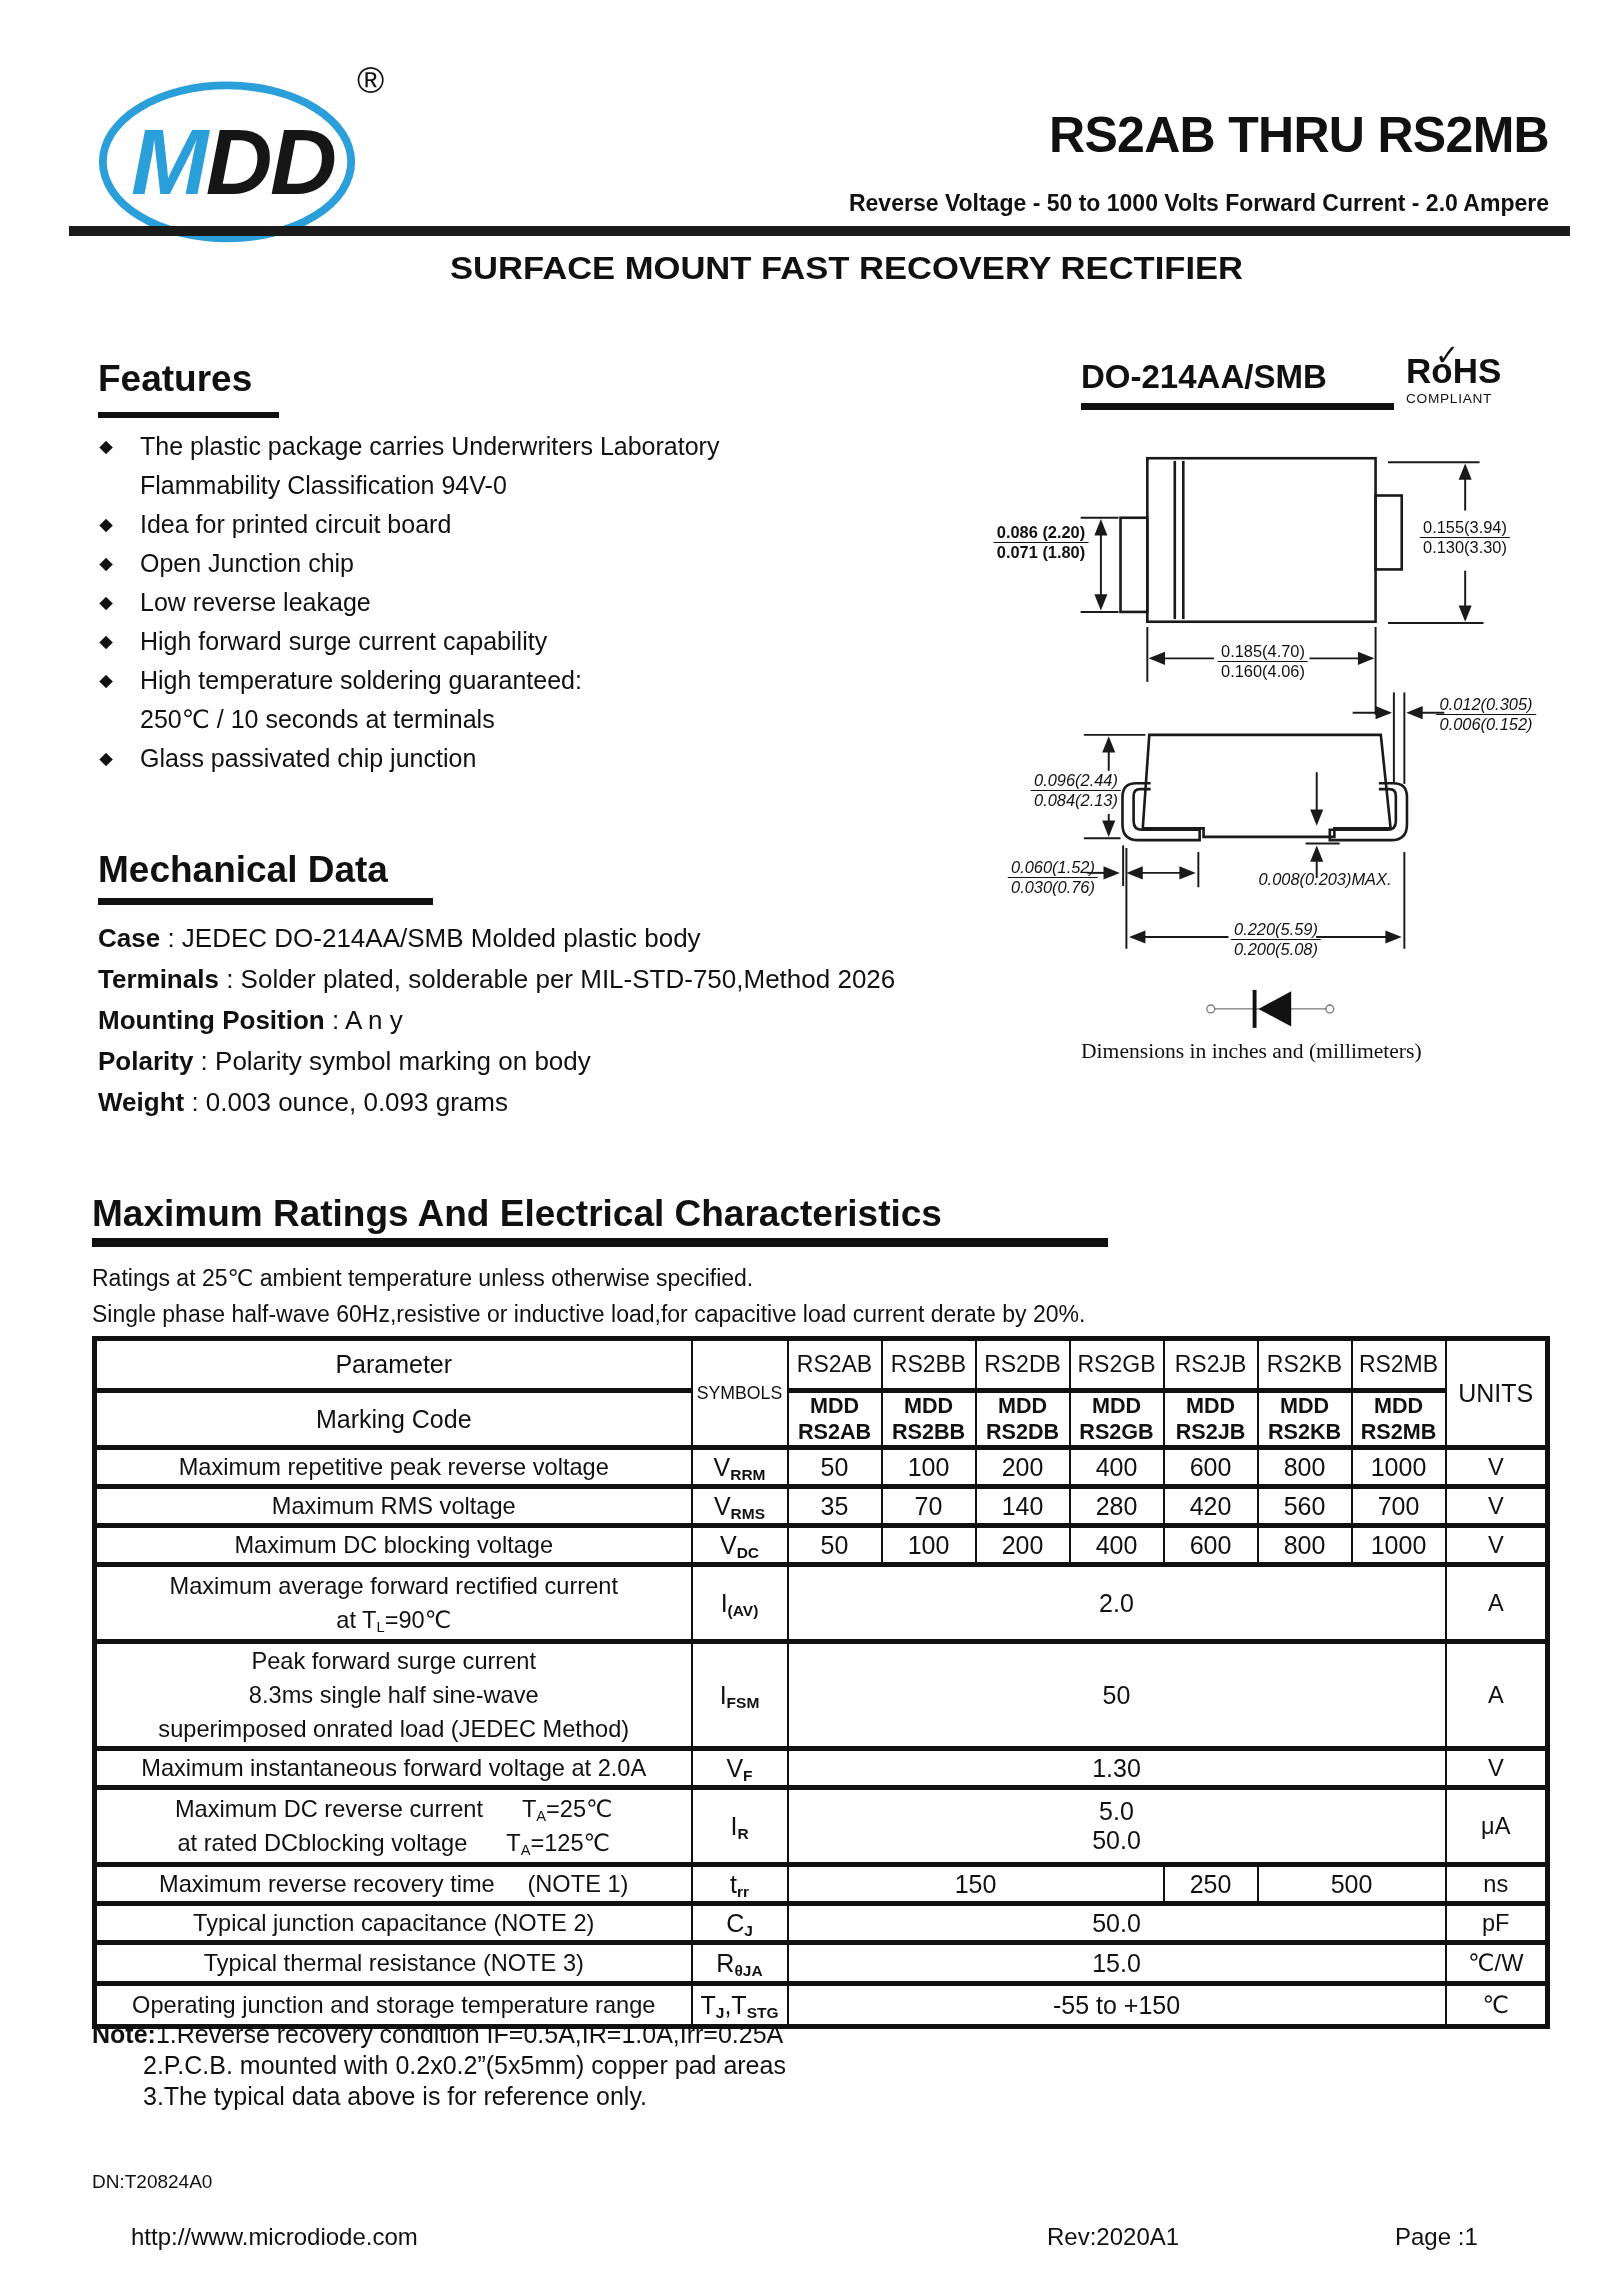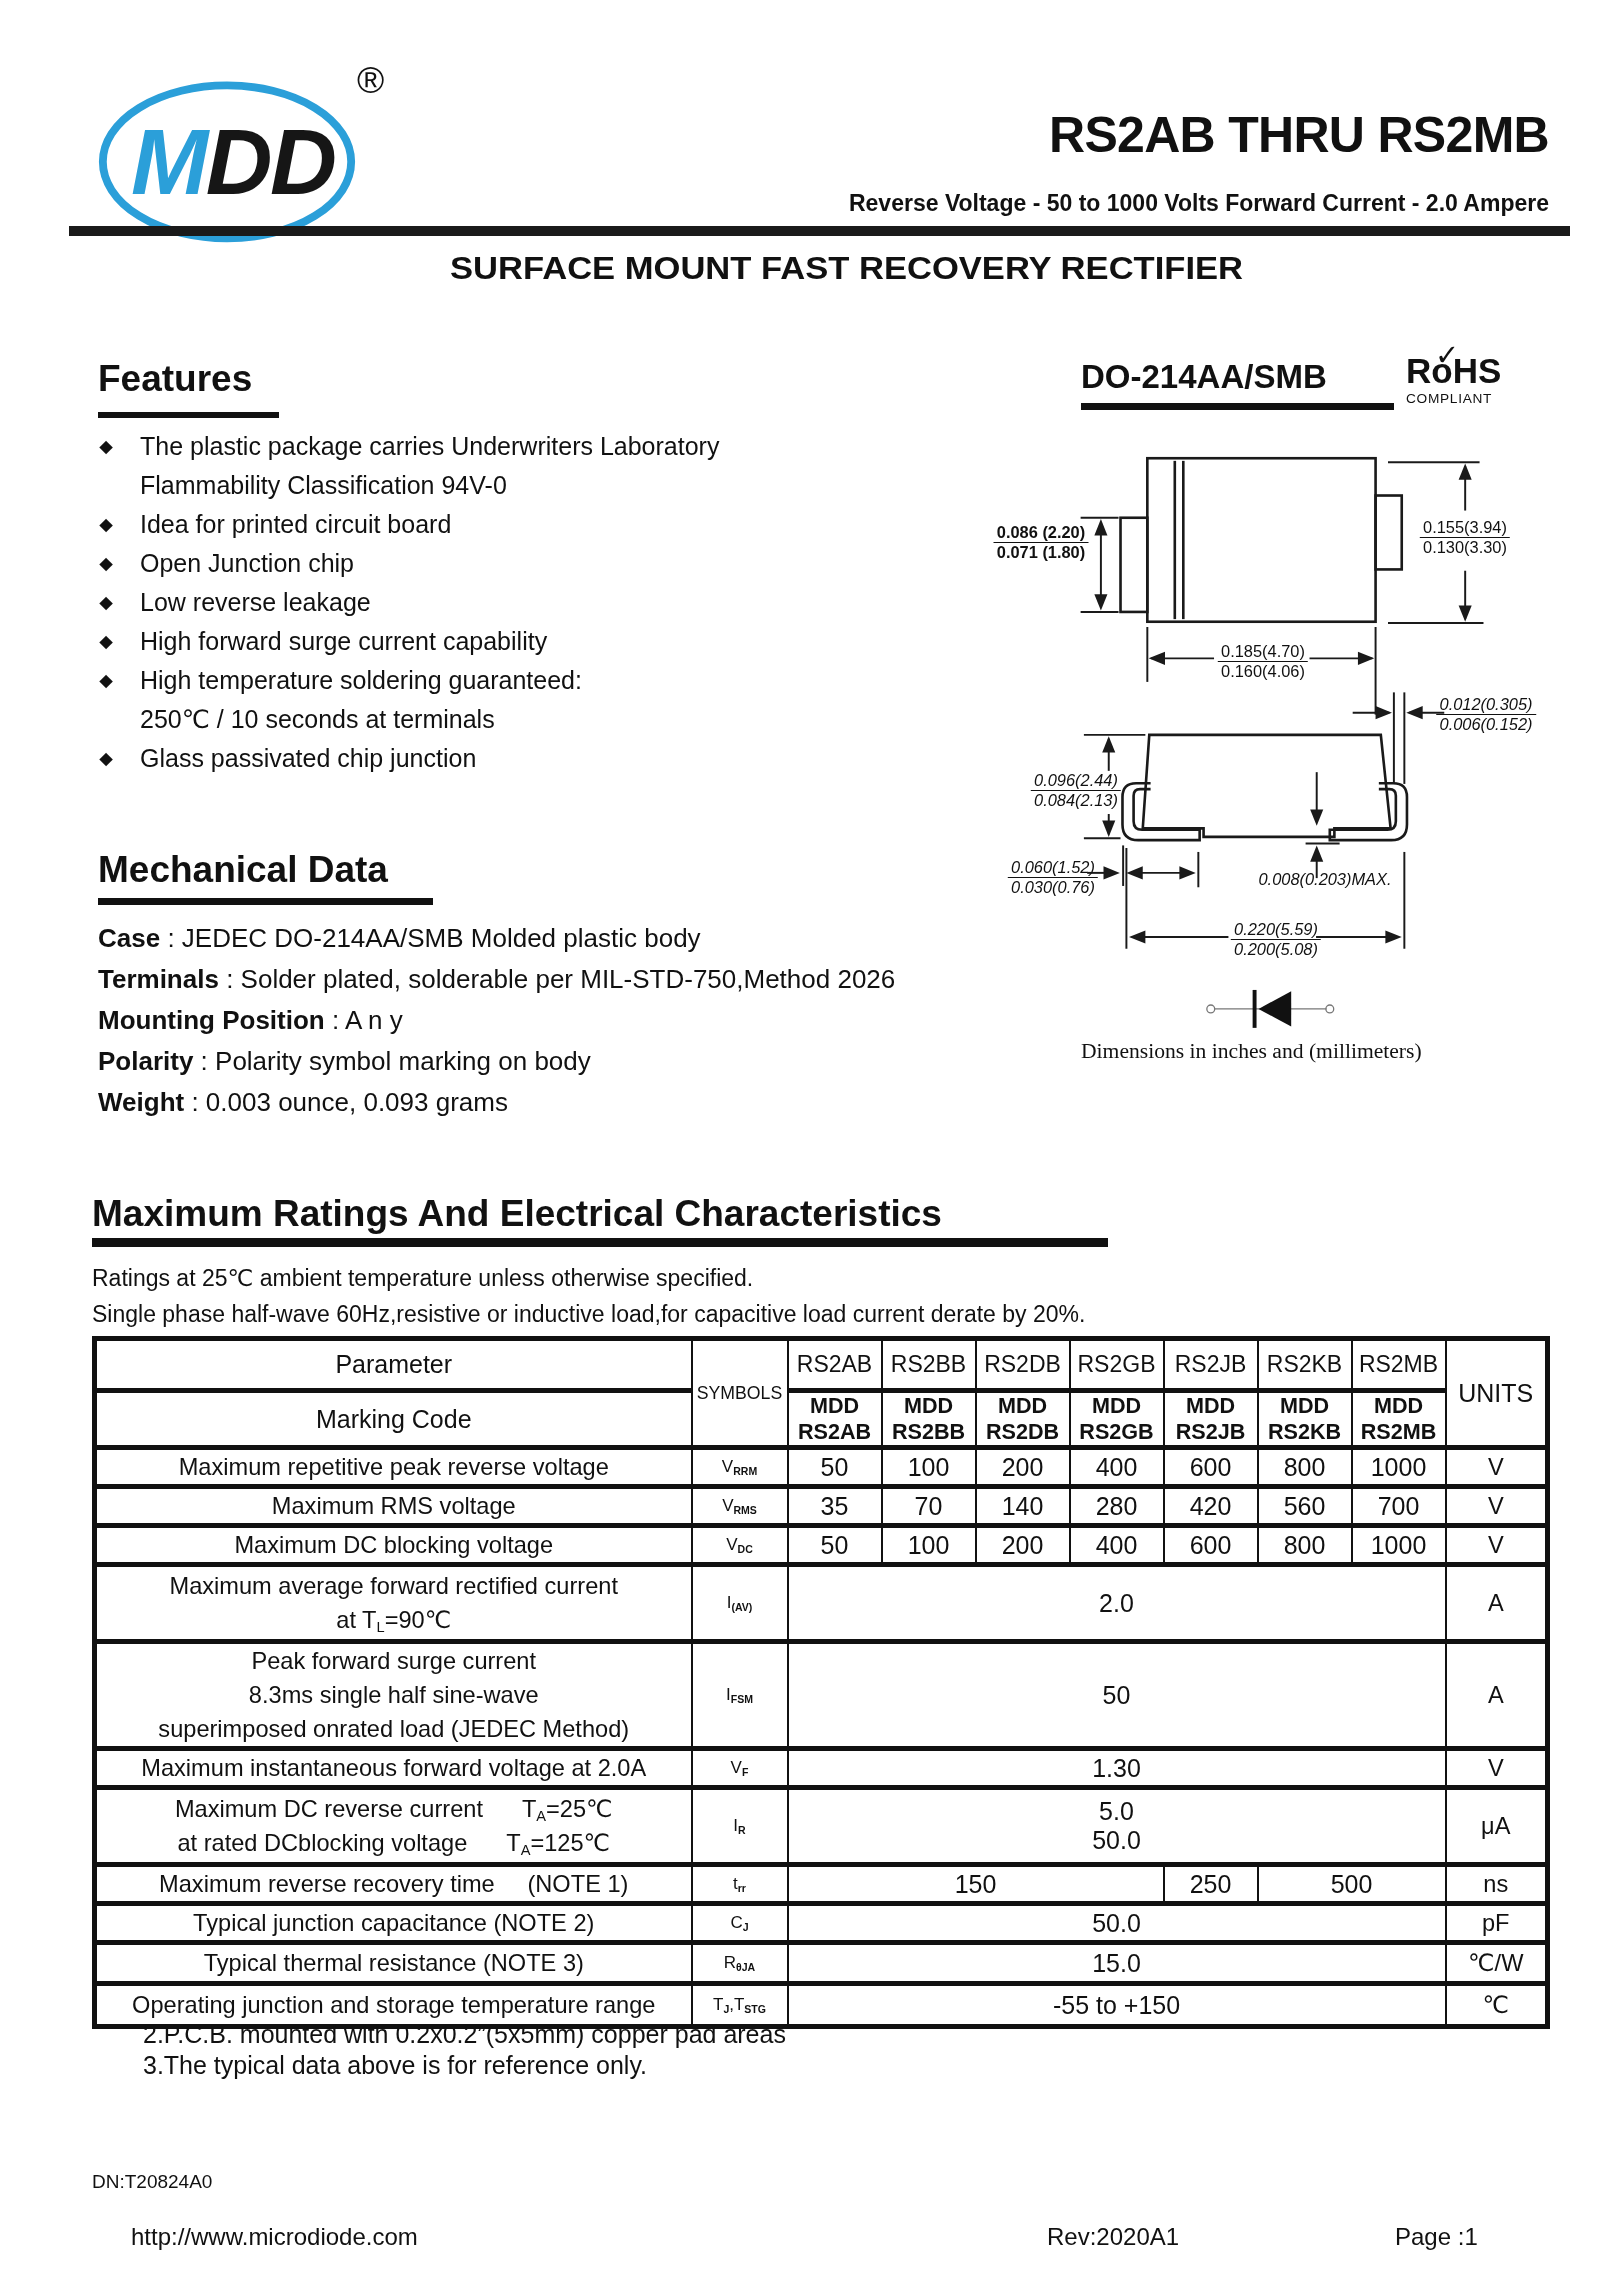--- a/index.html
+++ b/index.html
@@ -67,21 +67,21 @@
   .rt tbody tr:nth-child(8){height:35px;}
   .rt tbody tr:nth-child(9){height:39px;}
   .rt tbody tr:nth-child(10){height:41px;}
   .rt tbody tr:nth-child(11){height:43px;}
   .hdr-param,.hdr-mark{text-align:left;padding-left:11.8px;font-size:25px;}
   .hdr-sym{font-size:17.7px;font-weight:700;}
   .hdr-units{font-size:25px;font-weight:700;}
   .dev{font-size:23px;font-weight:700;}
   .mk span{display:block;font-size:21.6px;font-weight:700;line-height:26px;}
   .c-param{text-align:left;padding:1.3px 5.2px 1.3px 10.5px;font-size:23.6px;line-height:34px;white-space:pre-wrap;}
-  .c-sym{font-size:17px;}
+  .c-sym{font-size:25px;}
   .c-sym sub{font-weight:700;}
   .c-val{font-size:25px;}
   .c-unit{font-size:23.6px;}
   sub{font-size:0.62em;vertical-align:-0.28em;line-height:0;}
 
   
   .notes{position:absolute;left:92px;top:2019px;font-size:25px;line-height:31px;}
   .notes b{font-weight:700;}
   .note-ind{padding-left:51px;}
   .doc-number{position:absolute;left:92px;top:2171px;font-size:19px;}
@@ -392,20 +392,21 @@
             <td class="c-param">Operating junction and storage temperature range</td>
             <td class="c-sym">T<sub>J</sub>,T<sub>STG</sub></td>
             <td class="c-val" colspan="7">-55 to +150</td>
             <td class="c-unit">℃</td>
           </tr>
         </tbody>
     </table>
   </div>
 
   <div class="notes">
+    <div><b>Note:</b><span>1.Reverse recovery condition IF=0.5A,IR=1.0A,Irr=0.25A</span></div>
     <div class="note-ind">2.P.C.B. mounted with 0.2x0.2”(5x5mm) copper pad areas</div>
     <div class="note-ind">3.The typical data above is for reference only.</div>
   </div>
 
   <div class="doc-number">DN:T20824A0</div>
   <div class="footer-url">http://www.microdiode.com</div>
   <div class="footer-rev">Rev:2020A1</div>
   <div class="footer-page">Page :1</div>
 
 </div>

